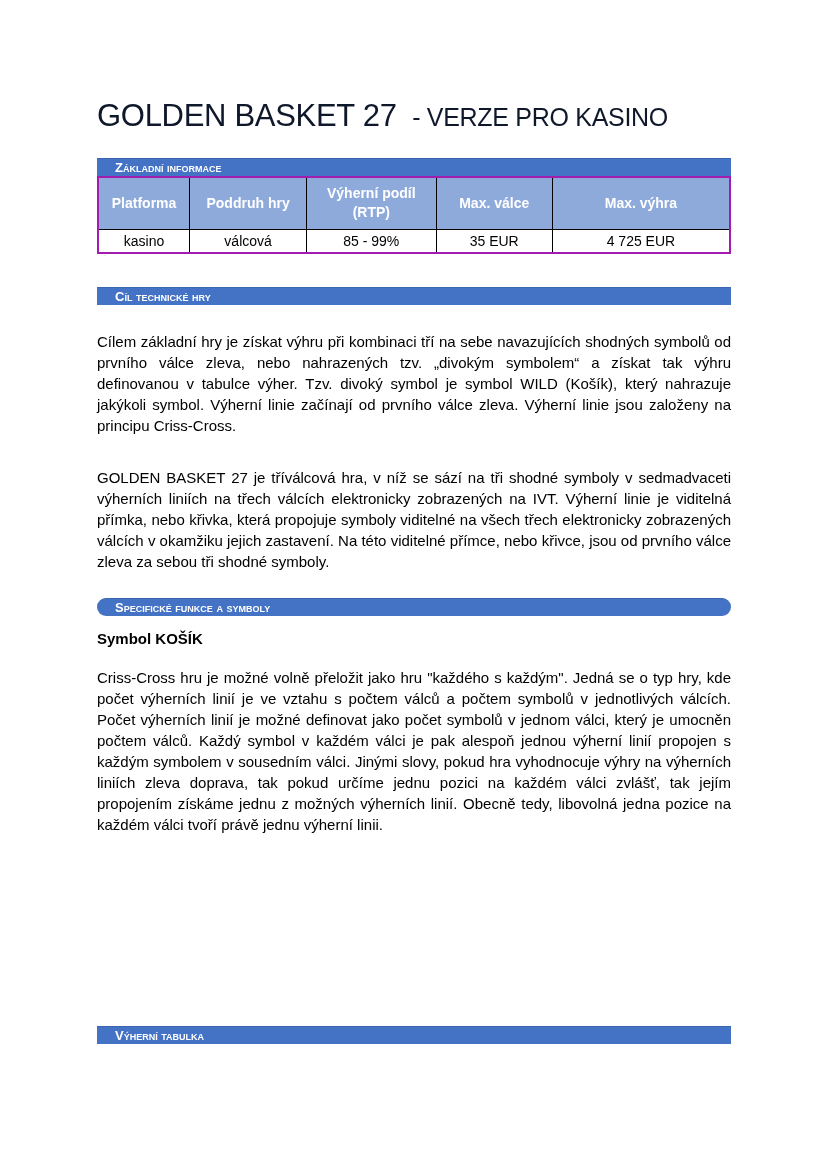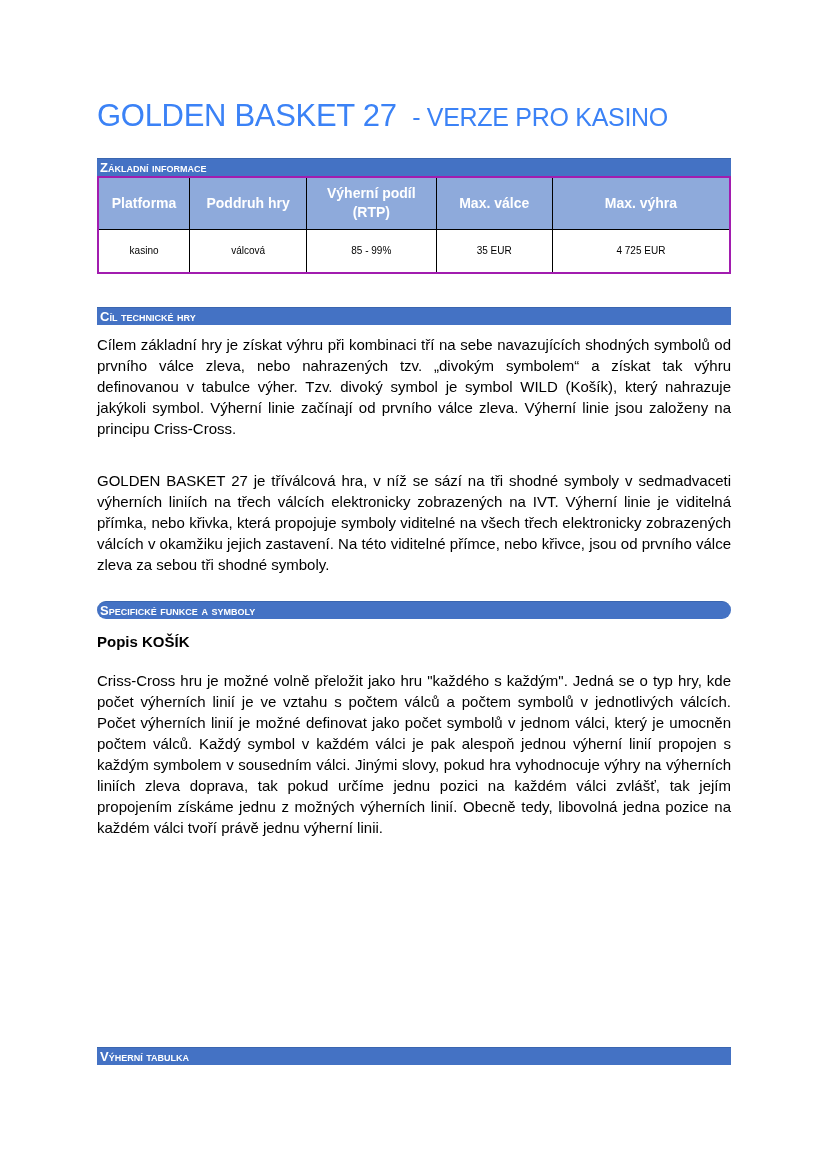--- a/index.html
+++ b/index.html
@@ -20,40 +20,40 @@
   .content {
     position: absolute;
     left: 97px; top: 0;
     width: 634px;
   }
 
   
   .doc-title {
     margin: 0;
     padding-top: 95px;
-    color: #3b82f6;
+    color: #0f172a;
     font-weight: normal;
     line-height: 40px;
     white-space: nowrap;
     letter-spacing: -0.3px;
   }
   .doc-title .t-main   { font-size: 31px; }
   .doc-title .t-suffix { font-size: 25px; margin-left: 7px; }
 
   
   .section-bar {
     background: #4472C4;
     border-top: 1px solid #3A66B0;
     color: #ffffff;
     font-variant: small-caps;
     font-weight: bold;
     font-size: 13px;
     height: 18px;
     line-height: 16px;
-    padding: 1px 0 0 3px;
+    padding: 1px 0 0 18px;
     width: 100%;
   }
   .mt-bar-basic { margin-top: 21px; }
   .mt-bar-goal  { margin-top: 33px; }
   .mt-bar-desc  { margin-top: 41px; }
   .mt-bar-func  { margin-top: 26px; border-radius: 9px; }
 
   
   table.info-table {
     width: 100%;
@@ -70,48 +70,48 @@
   .info-table th {
     background: #8EAADB;
     color: #ffffff;
     font-size: 14px;
     font-weight: bold;
     height: 52px;
     line-height: 19px;
   }
   .info-table td {
     background: #ffffff;
-    font-size: 10px;
-    height: 44px;
+    font-size: 14px;
+    height: 24px;
   }
 
   
   .body-par {
     margin: 0;
     font-size: 15px;
     line-height: 21px;
     text-align: justify;
   }
   .subhead {
     margin: 0;
     font-size: 15px;
     line-height: 21px;
     font-weight: bold;
   }
-  .mt-par-goal { margin-top: 9px; }
+  .mt-par-goal { margin-top: 26px; }
   .mt-par-desc { margin-top: 31px; }
   .mt-sub1     { margin-top: 12px; }
   .mt-par-sym  { margin-top: 20px; }
   .mt-sub2     { margin-top: 20px; }
   .mt-par-cc   { margin-top: 18px; }
 
   
   .paytable-bar {
     position: absolute;
-    left: 97px; top: 1047px;
+    left: 97px; top: 1026px;
     width: 634px;
   }
 </style>
 </head>
 <body>
 
 <div class="page">
   <div class="content">
 
     <h1 class="doc-title">
@@ -148,19 +148,19 @@
         </tr>
       </tbody>
     </table>
 
     <div class="section-bar mt-bar-goal">Cíl technické hry</div>
     <p class="body-par mt-par-goal">Cílem základní hry je získat výhru při kombinaci tří na sebe navazujících shodných symbolů od prvního válce zleva, nebo nahrazených tzv. „divokým symbolem“ a získat tak výhru definovanou v tabulce výher. Tzv. divoký symbol je symbol WILD (Košík), který nahrazuje jakýkoli symbol. Výherní linie začínají od prvního válce zleva. Výherní linie jsou založeny na principu Criss-Cross.</p>
 
     <p class="body-par mt-par-desc">GOLDEN BASKET 27 je tříválcová hra, v níž se sází na tři shodné symboly v sedmadvaceti výherních liniích na třech válcích elektronicky zobrazených na IVT. Výherní linie je viditelná přímka, nebo křivka, která propojuje symboly viditelné na všech třech elektronicky zobrazených válcích v okamžiku jejich zastavení. Na této viditelné přímce, nebo křivce, jsou od prvního válce zleva za sebou tři shodné symboly.</p>
 
     <div class="section-bar mt-bar-func">Specifické funkce a symboly</div>
-    <p class="subhead mt-sub1">Popis KOŠÍK</p>
+    <p class="subhead mt-sub1">Symbol KOŠÍK</p>
     <p class="body-par mt-par-cc">Criss-Cross hru je možné volně přeložit jako hru "každého s každým". Jedná se o typ hry, kde počet výherních linií je ve vztahu s počtem válců a počtem symbolů v jednotlivých válcích. Počet výherních linií je možné definovat jako počet symbolů v jednom válci, který je umocněn počtem válců. Každý symbol v každém válci je pak alespoň jednou výherní linií propojen s každým symbolem v sousedním válci. Jinými slovy, pokud hra vyhodnocuje výhry na výherních liniích zleva doprava, tak pokud určíme jednu pozici na každém válci zvlášť, tak jejím propojením získáme jednu z možných výherních linií. Obecně tedy, libovolná jedna pozice na každém válci tvoří právě jednu výherní linii.</p>
 
   </div>
 
   <div class="section-bar paytable-bar">Výherní tabulka</div>
 </div>
 
 </body></html>

